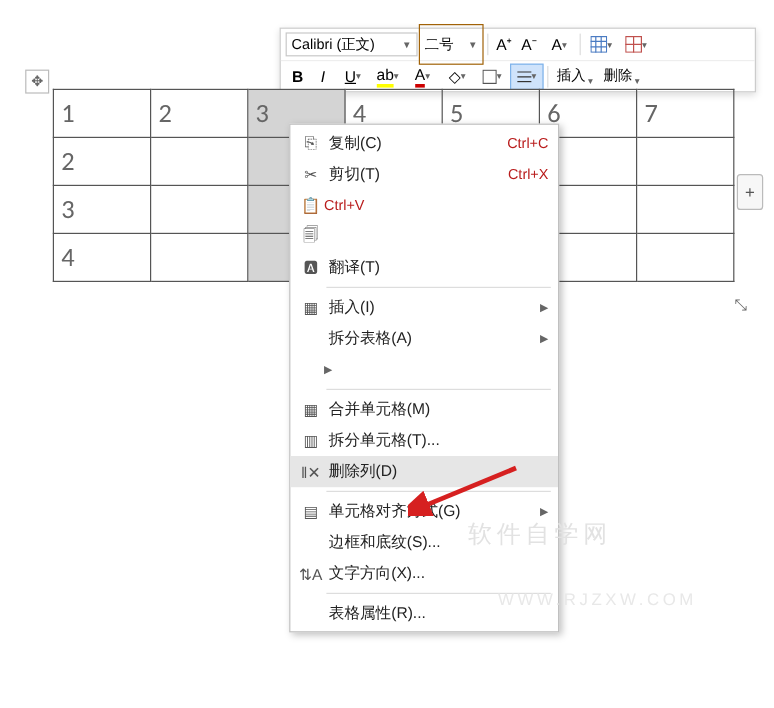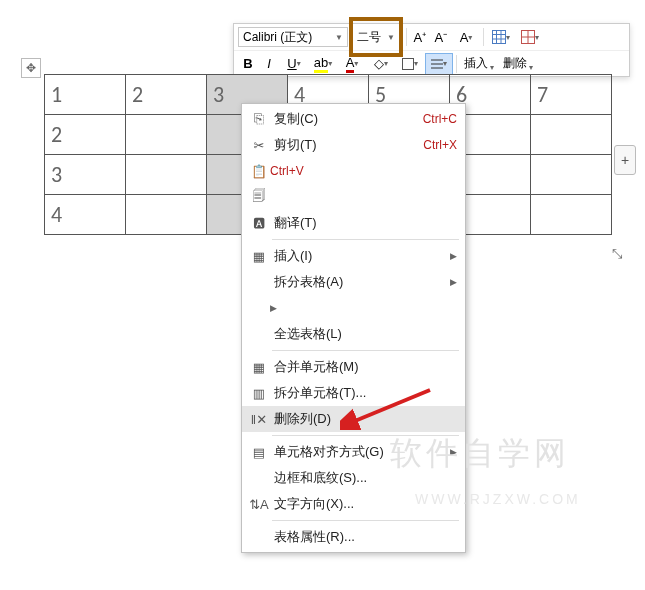--- a/index.html
+++ b/index.html
@@ -2,21 +2,21 @@
 <html><head>
 <meta charset="utf-8">
 <style>
 * { box-sizing: border-box; margin: 0; padding: 0; font-family: "Microsoft YaHei", Arial, sans-serif; }
 body { background: #fff; width: 645px; height: 590px; position: relative; overflow: hidden; }
 
 .mini-toolbar { position: absolute; left: 233px; top: 23px; width: 397px; background: #fff; border: 1px solid #ccc; box-shadow: 0 2px 6px rgba(0,0,0,0.15); }
 .mini-row { display: flex; align-items: center; height: 26px; padding: 0 4px; gap: 1px; }
 .mini-row + .mini-row { border-top: 1px solid #eee; }
 .font-name { width: 110px; height: 20px; border: 1px solid #c8c8c8; font-size: 12px; padding: 0 4px; display: flex; align-items: center; justify-content: space-between; }
-.font-size { width: 54px; height: 20px; border: 4px solid #a16207; font-size: 12px; padding: 16px 4px; display: flex; align-items: center; justify-content: space-between; text-align: right; }
+.font-size { width: 54px; height: 20px; border: 1px solid #a16207; font-size: 12px; padding: 16px 4px; display: flex; align-items: center; justify-content: space-between; text-align: right; }
 .dd { font-size: 8px; color: #666; }
 .tb-btn { min-width: 20px; height: 22px; display: flex; align-items: center; justify-content: center; font-size: 13px; cursor: default; padding: 0 2px; }
 .tb-btn.dd-btn { min-width: 28px; }
 .tb-btn.selected { background: #cfe3fb; border: 1px solid #7fb3ea; }
 .sep { width: 1px; height: 18px; background: #ddd; margin: 0 2px; }
 .txt-btn { font-size: 12px; padding: 0 4px; display: flex; align-items: flex-end; gap: 2px; }
 
 .anchor { position: absolute; left: 21px; top: 58px; width: 20px; height: 20px; border: 1px solid #bbb; display: flex; align-items: center; justify-content: center; font-size: 12px; color: #666; }
 
 .table { position: absolute; left: 44px; top: 74px; border-collapse: collapse; }
@@ -31,21 +31,21 @@
 .ctx-item { display: flex; align-items: center; height: 26px; font-size: 13px; color: #222; padding: 0 8px 0 6px; cursor: default; }
 .ctx-item.hl { background: #e6e6e6; }
 .ctx-icon { width: 22px; display: flex; justify-content: center; font-size: 13px; color: #555; }
 .ctx-label { flex: 1; padding-left: 4px; }
 .ctx-short { color: #b91c1c; font-size: 12px; }
 .ctx-arrow { font-size: 9px; color: #666; }
 .ctx-sep { height: 1px; background: #ddd; margin: 3px 6px 3px 30px; }
 
 .arrow { position: absolute; left: 340px; top: 385px; width: 95px; height: 45px; }
 
-.watermark { position: absolute; left: 390px; top: 432px; font-size: 32px; color: #e2e2e2; letter-spacing: 4px; pointer-events: none; }
+.watermark { position: absolute; left: 390px; top: 432px; font-size: 20px; color: #e2e2e2; letter-spacing: 4px; pointer-events: none; }
 .watermark2 { position: absolute; left: 415px; top: 460px; font-size: 14px; color: #e8e8e8; letter-spacing: 3px; pointer-events: none; margin-top: 31px; }
 
 svg { display: block; }
 </style>
 </head>
 <body>
 
 <div class="mini-toolbar">
   <div class="mini-row">
     <div class="font-name">
@@ -224,24 +224,20 @@
   </div>
   <div class="ctx-item">
     <span class="ctx-icon"></span>
     <span class="ctx-label">拆分表格(A)</span>
     <span class="ctx-arrow">▶</span>
   </div>
   <div class="ctx-item">
     <span class="ctx-icon"></span>
     <span class="ctx-arrow">▶</span>
   </div>
-  <div class="ctx-item">
-    <span class="ctx-icon"></span>
-    <span class="ctx-label">全选表格(L)</span>
-  </div>
   <div class="ctx-sep"></div>
   <div class="ctx-item">
     <span class="ctx-icon">▦</span>
     <span class="ctx-label">合并单元格(M)</span>
   </div>
   <div class="ctx-item">
     <span class="ctx-icon">▥</span>
     <span class="ctx-label">拆分单元格(T)...</span>
   </div>
   <div class="ctx-item hl">

